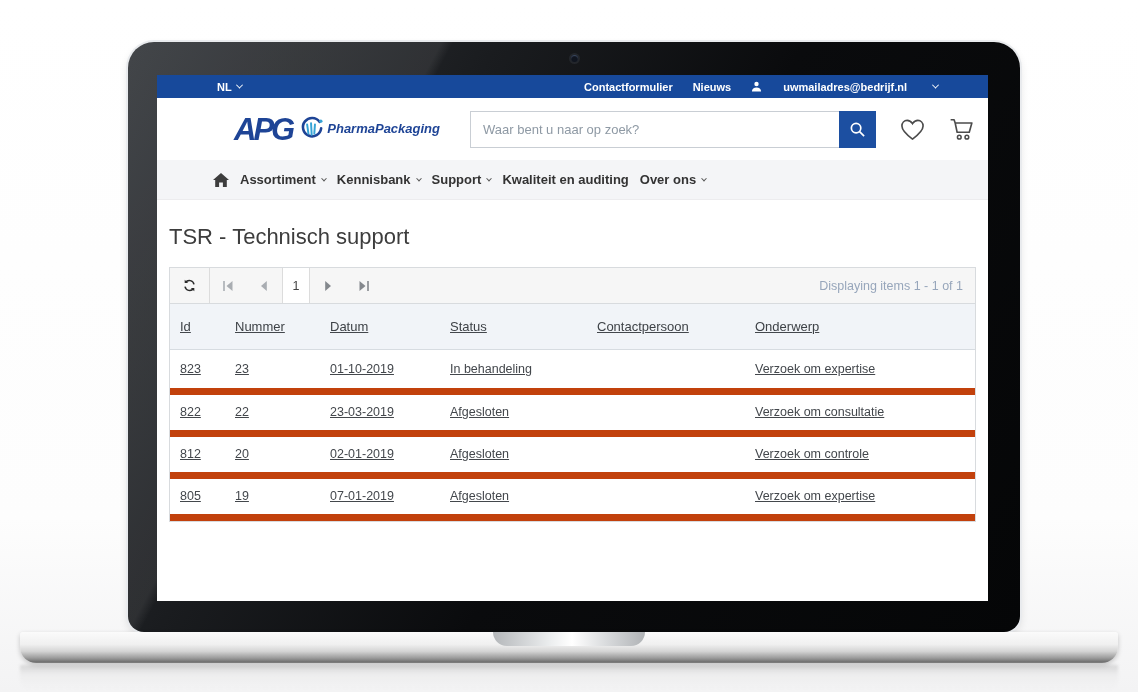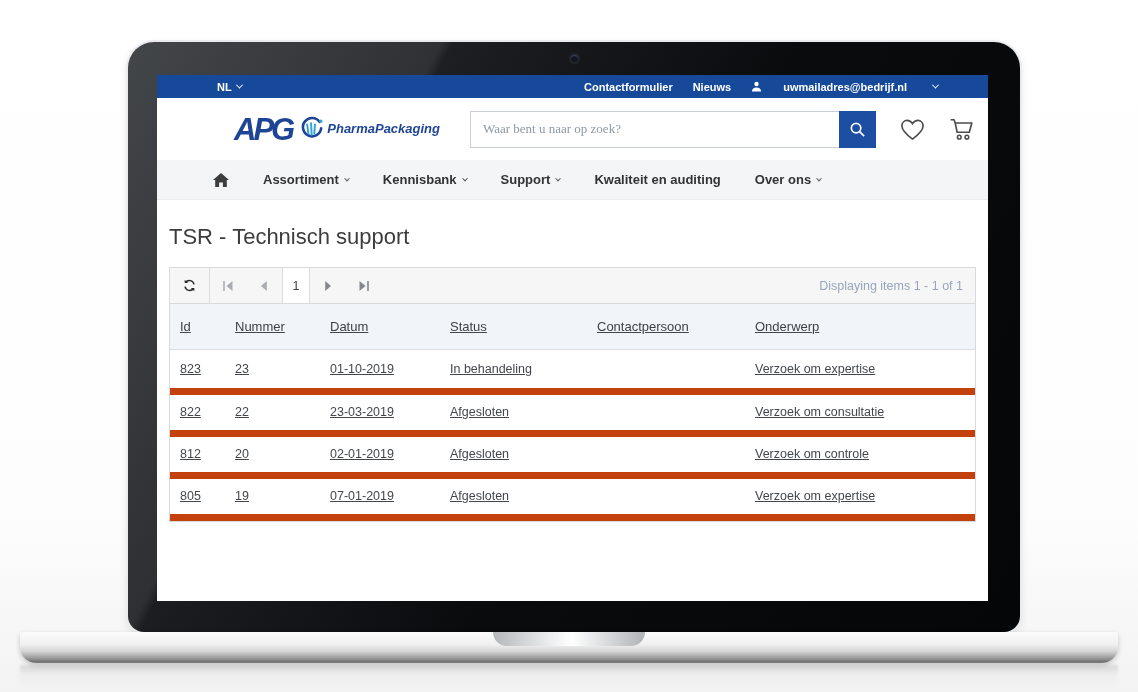--- a/index.html
+++ b/index.html
@@ -41,29 +41,29 @@
 
   
   .header { height:62px; background:#fff; display:flex; align-items:center; padding:0 12px 0 32px; }
   .logo { display:flex; align-items:center; width:206px; cursor:pointer;margin-left:45px; }
   .logo-apg { font-size:31px; font-weight:800; font-style:italic; color:#1e4496; letter-spacing:-3px; line-height:1; }
   .logo-mark { margin:0 3px 0 6px; }
   .logo-tag { display:flex; flex-direction:row; font-style:italic; font-weight:bold; color:#1e4496;
     font-size:13px; line-height:1.15; }
   .searchwrap { display:flex; width:406px; height:37px; margin-left:30px; }
   .search-input { flex:1; border:1px solid #c9ced4; border-right:none; padding:0 12px; font-size:13px;
-    color:#a16207; outline:none; font-family:Liberation Serif, serif; }
+    color:#a16207; outline:none; font-family:Liberation Sans, sans-serif; }
   .search-input::placeholder { color:#8e99a4; }
   .searchbtn { width:37px; height:37px; background:#1c4fa1; border:none; cursor:pointer;
     display:flex; align-items:center; justify-content:center; }
   .iconbtn { margin-left:23px; cursor:pointer; display:flex; align-items:center; }
 
   
   .nav { height:40px; background:#f4f5f7; border-bottom:1px solid #ececee; display:flex; align-items:center;
-    gap:34px; padding:0 12px 0 56px; font-size:13px; font-weight:600; color:#333; }
+    gap:11px; padding:0 12px 0 56px; font-size:13px; font-weight:600; color:#333; }
   .nav-item { display:flex; align-items:center; cursor:pointer; color:#333; }
   .nav-item .chev { width:4px; height:4px; color:#555; margin-left:6px; }
   .nav-home { display:flex; align-items:center; cursor:pointer; }
 
   
   .main { padding:0 12px; background:#fff; }
   .page-title { margin:24px 0 17px; font-size:22px; font-weight:500; color:#3d3d3d; }
 
   .grid { border:1px solid #d8dbde; }
   .pager { height:36px; background:#f6f6f6; border-bottom:1px solid #d8dbde; display:flex; align-items:stretch; }

